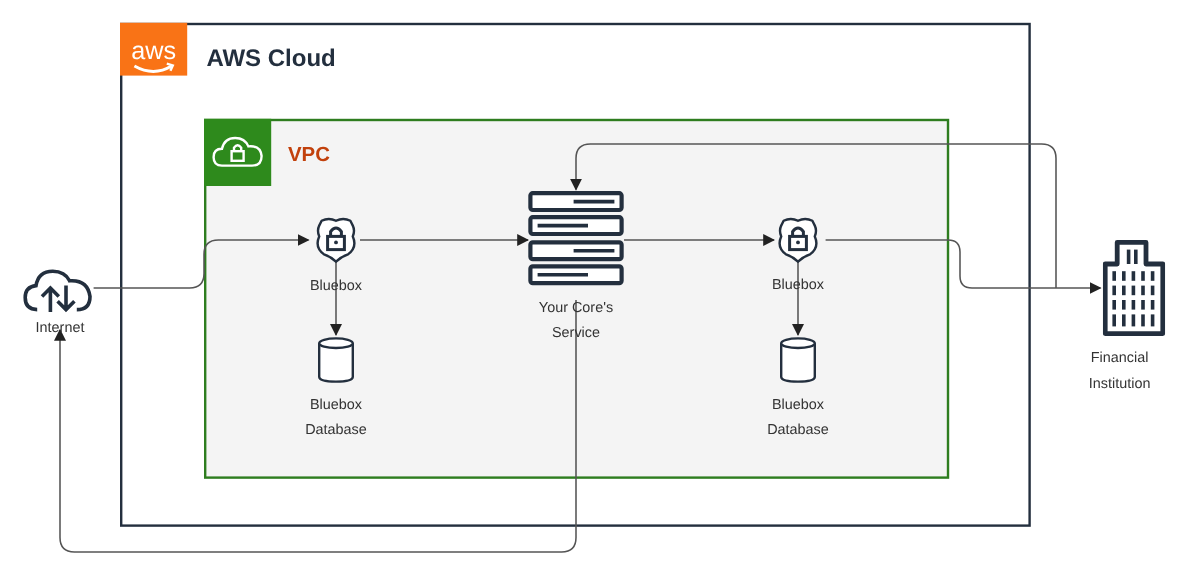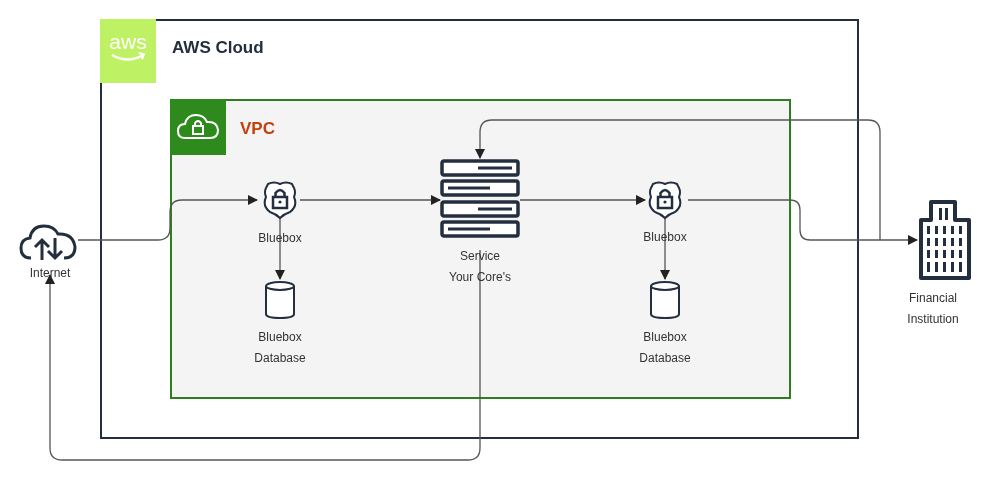--- a/index.html
+++ b/index.html
@@ -1,21 +1,21 @@
 <!DOCTYPE html>
 <html><head>
 <meta charset="utf-8">
 <style>
   html, body { margin: 0; padding: 0; background: #ffffff; }
   body { width: 1000px; height: 483px; position: relative; overflow: hidden;
          font-family: "Liberation Sans", sans-serif; color: #333; }
   .abs { position: absolute; }
   .aws-frame { left: 100px; top: 19px; width: 759px; height: 420px; border: 2px solid #232f3e; box-sizing: border-box; background: #fff; }
-  .aws-logo { left: 100px; top: 19px; width: 56px; height: 64px; background: #bef264; }
-  .aws-title { left: 172px; top: 38px; font-weight: bold; font-size: 17px; color: #232f3e; }
+  .aws-logo { left: 100px; top: 19px; width: 56px; height: 44px; background: #f97316; }
+  .aws-title { left: 172px; top: 38px; font-weight: bold; font-size: 20px; color: #232f3e; }
   .vpc-frame { left: 170px; top: 99px; width: 621px; height: 300px; border: 2px solid #2e7d1f; box-sizing: border-box; background: #f4f4f4; }
   .vpc-logo { left: 170px; top: 99px; width: 56px; height: 56px; background: #2e8a1c; }
   .vpc-title { left: 240px; top: 119px; font-weight: bold; font-size: 17px; color: #c2410c; }
   .label { font-size: 12px; color: #333; text-align: center; line-height: 21px; white-space: nowrap; }
   svg.overlay { position: absolute; left: 0; top: 0; }
 </style>
 </head>
 <body>
 
 <div class="abs aws-frame"></div>
@@ -96,22 +96,22 @@
     </g>
     <g stroke="#232f3e" stroke-width="3">
       <line x1="38" y1="9" x2="72" y2="9"></line>
       <line x1="8" y1="29" x2="50" y2="29"></line>
       <line x1="38" y1="50" x2="72" y2="50"></line>
       <line x1="8" y1="70" x2="50" y2="70"></line>
     </g>
   </svg>
 </div>
 <div class="abs label" style="left:420px;top:246px;width:120px;">
+  <div>Your Core's</div>
   <div>Service</div>
-  <div>Your Core's</div>
 </div>
 
 <div class="abs" style="left:645px;top:180px;">
   <svg width="40" height="40" viewBox="0 0 40 40">
     <path d="M8 4 Q14 1 20 4 Q26 1 32 4 L34 8 Q36 12 34 17 Q38 26 30 32 Q24 34 20 38 Q16 34 10 32 Q2 26 6 17 Q4 12 6 8 Z" stroke="#232f3e" stroke-width="2" fill="#fff"></path>
     <rect x="13" y="17" width="14" height="11" stroke="#232f3e" stroke-width="2.5" fill="none"></rect>
     <path d="M15.5 17 V13 Q20 7 24.5 13 V17" stroke="#232f3e" stroke-width="2.5" fill="none"></path>
     <circle cx="20" cy="22" r="1.6" fill="#232f3e"></circle>
   </svg>
 </div>

